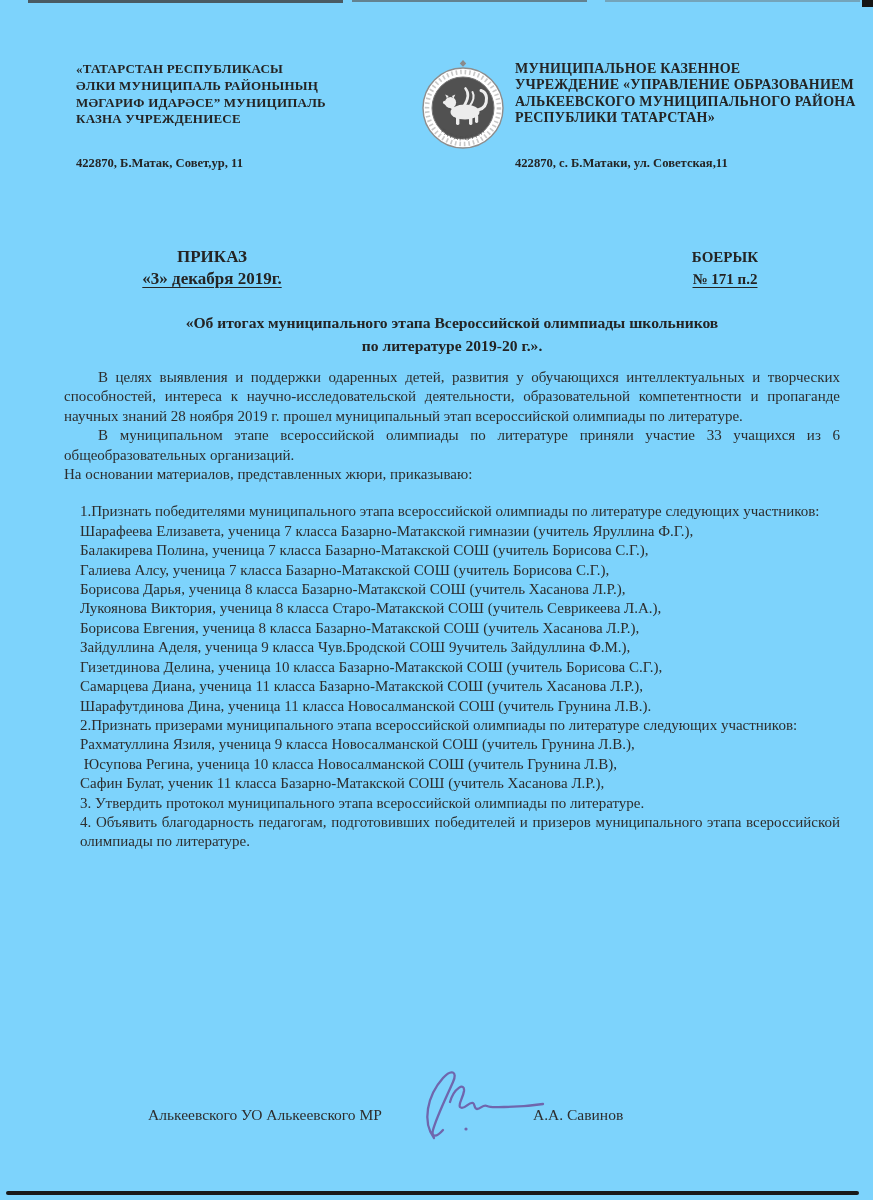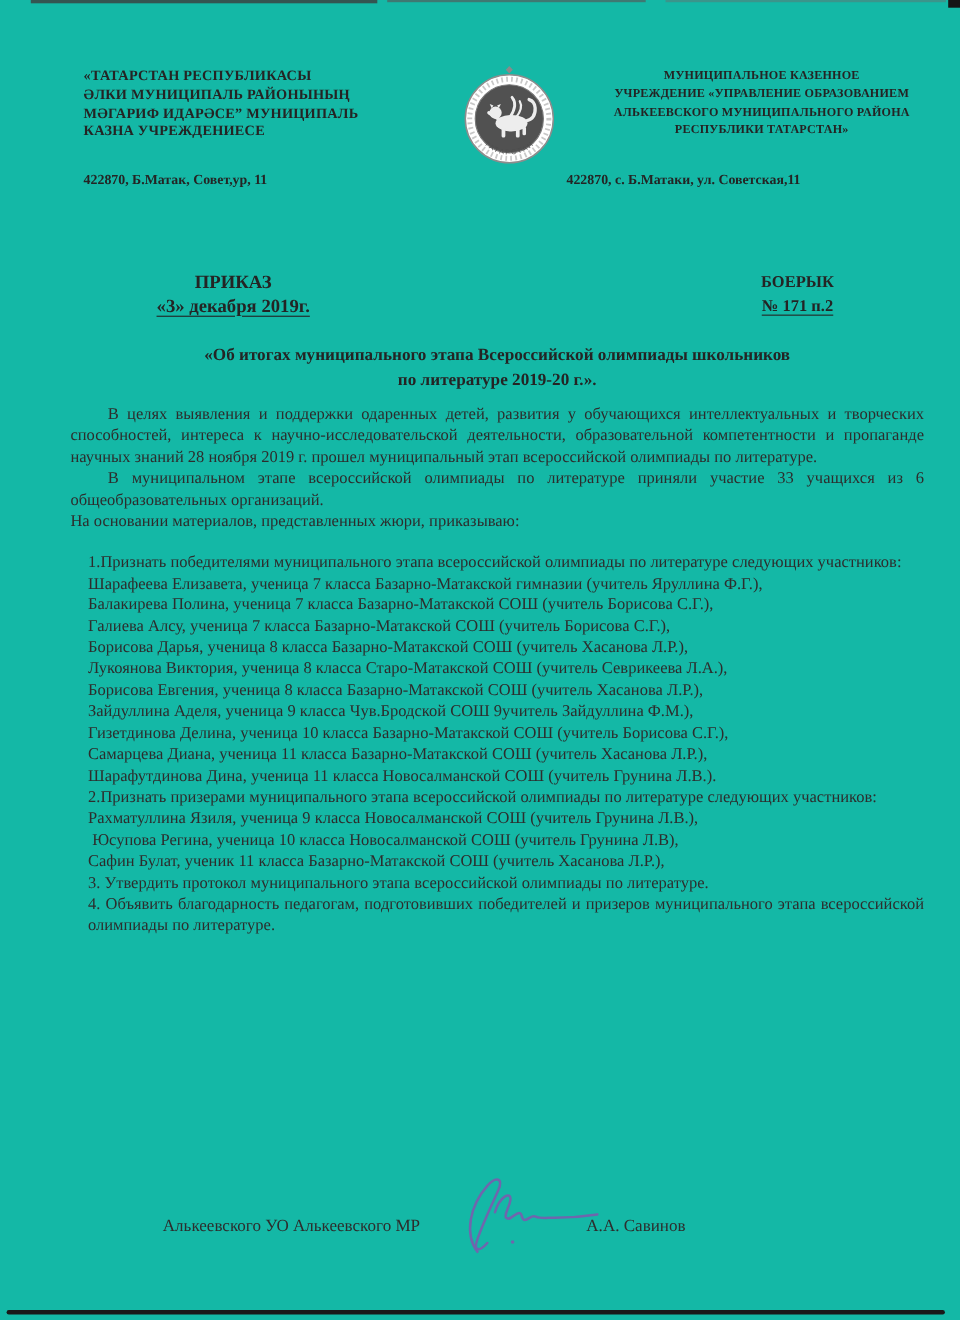--- a/index.html
+++ b/index.html
@@ -1,30 +1,30 @@
 <!DOCTYPE html>
 <html><head>
 <meta charset="utf-8">
 <style>
   html,body { margin:0; padding:0; background:#e8e8e8; }
   .page {
     position:relative; width:873px; height:1200px; margin:0 auto;
-    background:#14b8a6; overflow:hidden;
+    background:#7dd3fc; overflow:hidden;
     font-family:"Liberation Serif", serif; color:#2d2d2d;
   }
   
   .scan-top-1 { position:absolute; left:28px; top:0; width:315px; height:3px; background:#3c3c3c; opacity:.8; }
   .scan-top-2 { position:absolute; left:352px; top:0; width:235px; height:2px; background:#565656; opacity:.65; }
   .scan-top-3 { position:absolute; left:605px; top:0; width:255px; height:2px; background:#6a6a6a; opacity:.45; }
   .corner-tr  { position:absolute; right:0; top:0; width:11px; height:7px; background:#151515; }
   .scan-bottom{ position:absolute; left:6px; top:1191px; width:853px; height:4px; background:#191919; border-radius:2px; }
 
   
   .org-left  { position:absolute; left:76px;  top:61px; width:330px; font-weight:bold; font-size:13px;   line-height:16.8px; color:#242424; letter-spacing:.2px; }
-  .org-right { position:absolute; left:515px; top:61px; width:355px; font-weight:bold; font-size:11px; line-height:16.4px; color:#242424; letter-spacing:.2px;text-align:center; }
+  .org-right { position:absolute; left:515px; top:61px; width:355px; font-weight:bold; font-size:14px; line-height:16.4px; color:#242424; letter-spacing:.2px; }
   .addr-left  { position:absolute; left:76px;  top:156px; font-weight:bold; font-size:12.6px; color:#242424; }
   .addr-right { position:absolute; left:515px; top:156px; font-weight:bold; font-size:12.6px; color:#242424; }
   .emblem { position:absolute; left:418px; top:59px; width:90px; height:92px; }
 
   
   .order-left  { position:absolute; left:112px; top:246px; width:200px; text-align:center; font-weight:bold; font-size:17px; line-height:22px; color:#242424; }
   .order-right { position:absolute; left:640px; top:246px; width:170px; text-align:center; font-weight:bold; font-size:15px; line-height:22px; color:#242424; }
   .underl { text-decoration:underline; text-decoration-thickness:1.4px; text-underline-offset:3px; }
 
   

